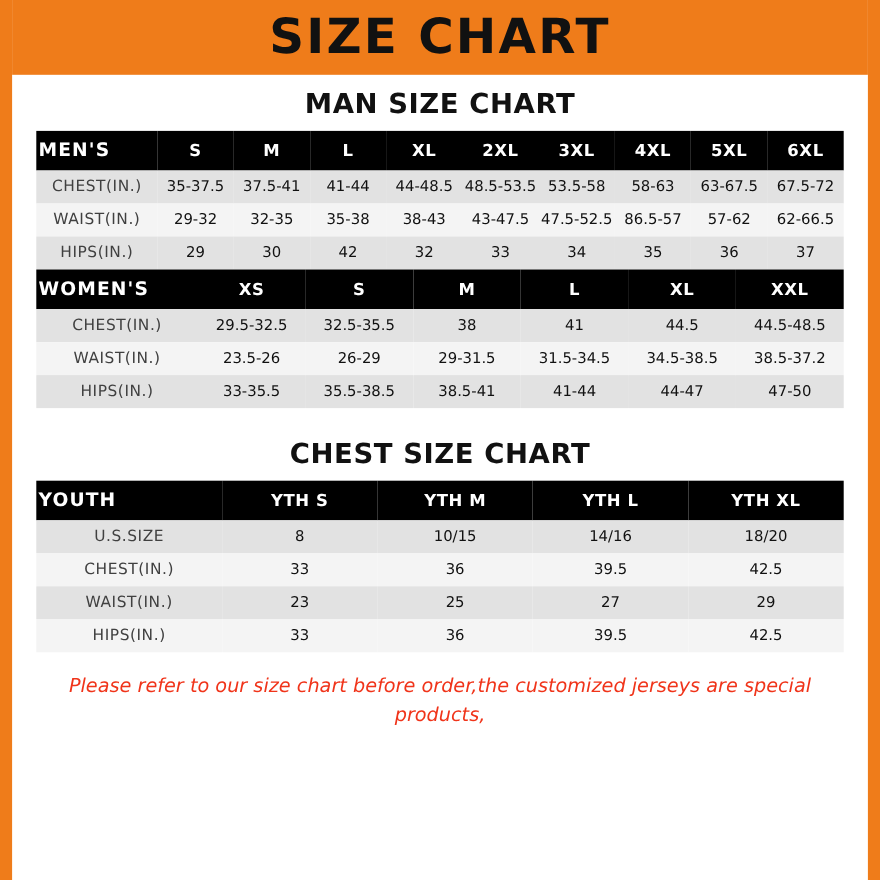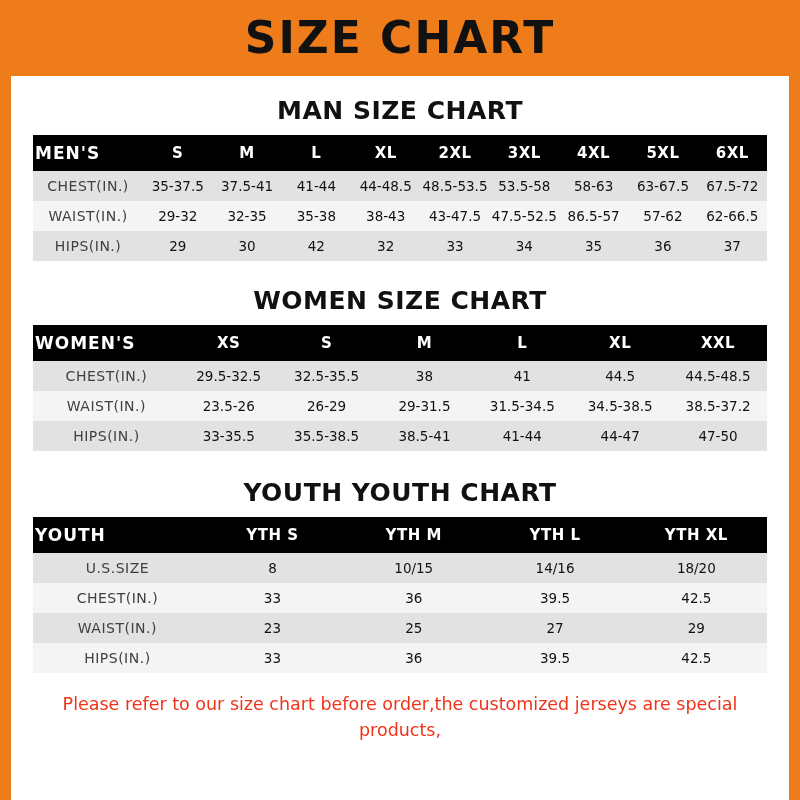--- a/index.html
+++ b/index.html
@@ -18,21 +18,21 @@
     width: 800px;
     height: 800px;
     box-sizing: border-box;
     border-left: 11px solid #ef7c1a;
     border-right: 11px solid #ef7c1a;
     background: #ffffff;
     display: flex;
     flex-direction: column;
   }
   .banner {
-    height: 76px;
+    height: 68px;
     background: #ef7c1a;
     display: flex;
     align-items: center;
     justify-content: center;
     flex: 0 0 auto;
   }
   .banner-title {
     font-family: "DejaVu Sans", sans-serif;
     font-weight: bold;
     font-size: 44px;
@@ -46,21 +46,21 @@
     box-sizing: border-box;
   }
   .section-title {
     text-align: center;
     font-family: "DejaVu Sans", sans-serif;
     font-weight: bold;
     font-size: 25px;
     color: #111111;
     letter-spacing: 0.5px;
   }
-  .t-man { margin: 20px 0 10px 0; }
+  .t-man { margin: 12px 0 10px 0; }
   .t-women { margin: 25px 0 10px 0; }
   .t-youth { margin: 27px 0 10px 0; }
 
   table.size-table {
     width: 100%;
     border-collapse: collapse;
     table-layout: fixed;
   }
   table.size-table th,
   table.size-table td {
@@ -99,20 +99,21 @@
   table#youth-table col.c0 { width: 23%; }
 
   .notice {
     margin: 18px 0 0 0;
     padding: 0 6px;
     text-align: center;
     color: #f0341a;
     font-size: 17.5px;
     line-height: 1.5;
     font-family: "DejaVu Sans", sans-serif;
+    font-style: italic;
   }
   .notice-line { display: block; }
 </style>
 </head>
 <body>
 
 <div class="page">
 
   <div class="banner">
     <div class="banner-title">SIZE CHART</div>
@@ -172,21 +173,20 @@
             <td>32</td>
             <td>33</td>
             <td>34</td>
             <td>35</td>
             <td>36</td>
             <td>37</td>
           </tr>
         </tbody>
     </table>
 
-    <div class="section-title t-women">WOMEN SIZE CHART</div>
     <table class="size-table" id="women-table">
       <colgroup>
           <col class="c0">
         </colgroup>
       <thead>
         <tr>
             <th class="corner">WOMEN'S</th>
             <th>XS</th>
             <th>S</th>
             <th>M</th>
@@ -219,21 +219,21 @@
             <td>33-35.5</td>
             <td>35.5-38.5</td>
             <td>38.5-41</td>
             <td>41-44</td>
             <td>44-47</td>
             <td>47-50</td>
           </tr>
         </tbody>
     </table>
 
-    <div class="section-title t-youth">YOUTH YOUTH CHART</div>
+    <div class="section-title t-youth">CHEST SIZE CHART</div>
     <table class="size-table" id="youth-table">
       <colgroup>
           <col class="c0">
         </colgroup>
       <thead>
         <tr>
             <th class="corner">YOUTH</th>
             <th>YTH S</th>
             <th>YTH M</th>
             <th>YTH L</th>

